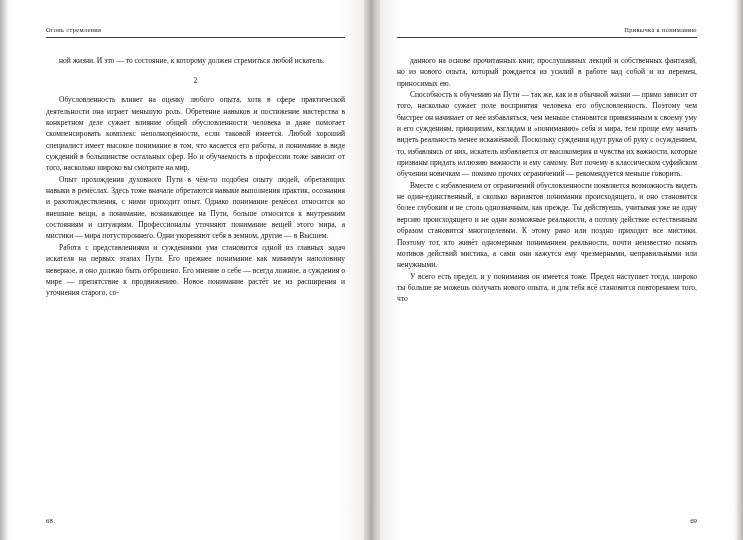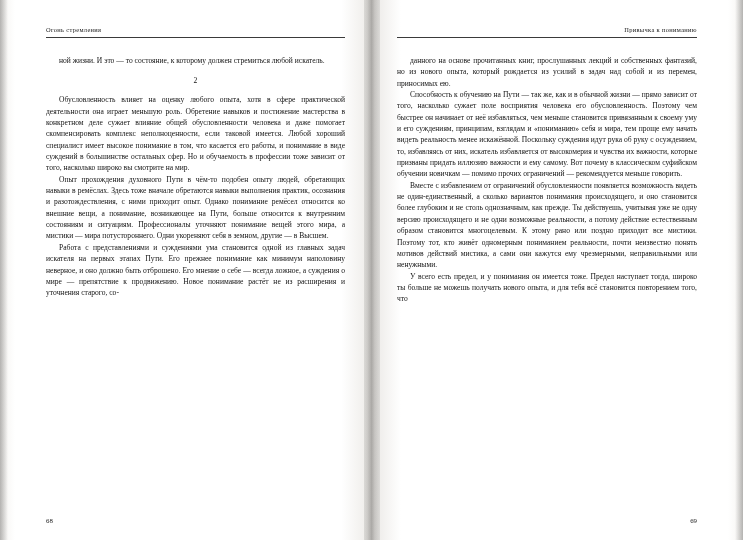--- a/index.html
+++ b/index.html
@@ -117,21 +117,21 @@
       <p class="body">Работа с представлениями и суждениями ума становится одной из главных задач искателя на первых этапах Пути. Его прежнее понимание как минимум наполовину неверное, и оно должно быть отброшено. Его мнение о себе — всегда ложное, а суждения о мире — препятствие к продвижению. Новое понимание растёт не из расширения и уточнения старого, со-</p>
     </div>
     <div class="folio folio-left">68</div>
     <div class="shadow-edge-left"></div>
   </div>
 
   <div class="page page-right">
     <div class="running-head" style="text-align:right;">Привычка к пониманию</div>
     <div class="rule"></div>
     <div class="col">
-      <p class="body">данного на основе прочитанных книг, прослушанных лекций и собственных фантазий, но из нового опыта, который рождается из усилий в задач над собой и из перемен, приносимых ею.</p>
+      <p class="body">данного на основе прочитанных книг, прослушанных лекций и собственных фантазий, но из нового опыта, который рождается из усилий в работе над собой и из перемен, приносимых ею.</p>
       <p class="body">Способность к обучению на Пути — так же, как и в обычной жизни — прямо зависит от того, насколько сужает поле восприятия человека его обусловленность. Поэтому чем быстрее он начинает от неё избавляться, чем меньше становится привязанным к своему уму и его суждениям, принципам, взглядам и «пониманию» себя и мира, тем проще ему начать видеть реальность менее искажённой. Поскольку суждения идут рука об руку с осуждением, то, избавляясь от них, искатель избавляется от высокомерия и чувства их важности, которые призваны придать иллюзию важности и ему самому. Вот почему в классическом суфийском обучении новичкам — помимо прочих ограничений — рекомендуется меньше говорить.</p>
       <p class="body">Вместе с избавлением от ограничений обусловленности появляется возможность видеть не один-единственный, а сколько вариантов понимания происходящего, и оно становится более глубоким и не столь однозначным, как прежде. Ты действуешь, учитывая уже не одну версию происходящего и не одни возможные реальности, а потому действие естественным образом становится многоцелевым. К этому рано или поздно приходит все мистики. Поэтому тот, кто живёт одномерным пониманием реальности, почти неизвестно понять мотивов действий мистика, а сами они кажутся ему чрезмерными, неправильными или ненужными.</p>
       <p class="body">У всего есть предел, и у понимания он имеется тоже. Предел наступает тогда, широко ты больше не можешь получать нового опыта, и для тебя всё становится повторением того, что</p>
     </div>
     <div class="folio folio-right">69</div>
     <div class="shadow-edge-right"></div>
   </div>
 
   <div class="gutter"></div>
 </div>

